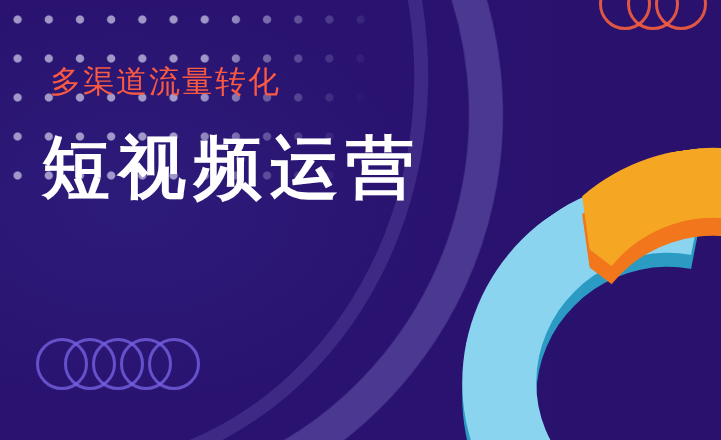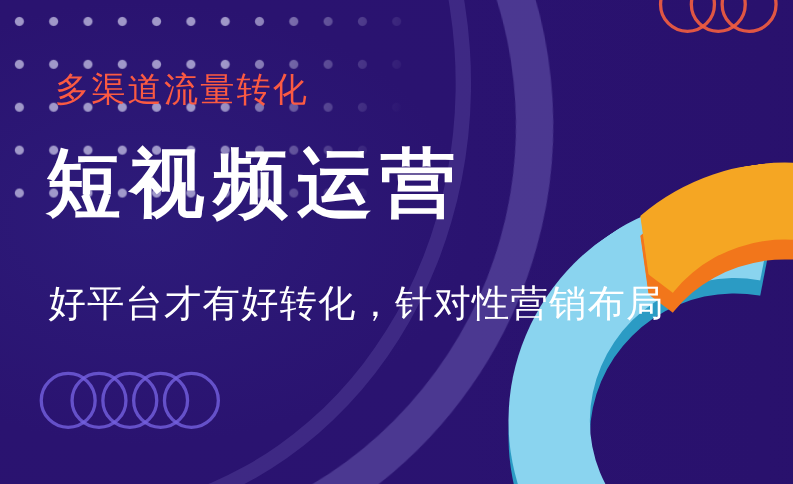--- a/index.html
+++ b/index.html
@@ -226,15 +226,14 @@
     <span class="slice-blue-side"></span>
     <span class="slice-blue-top"></span>
     <span class="slice-orange-side"></span>
     <span class="slice-orange-top"></span>
   </div>
 
   <div class="kicker">多渠道流量转化</div>
 
   <div class="headline">短视频运营</div>
 
-  <div class="subline">好平台才有好转化，针对性营销布局</div>
 
 </div>
 
 </body></html>

